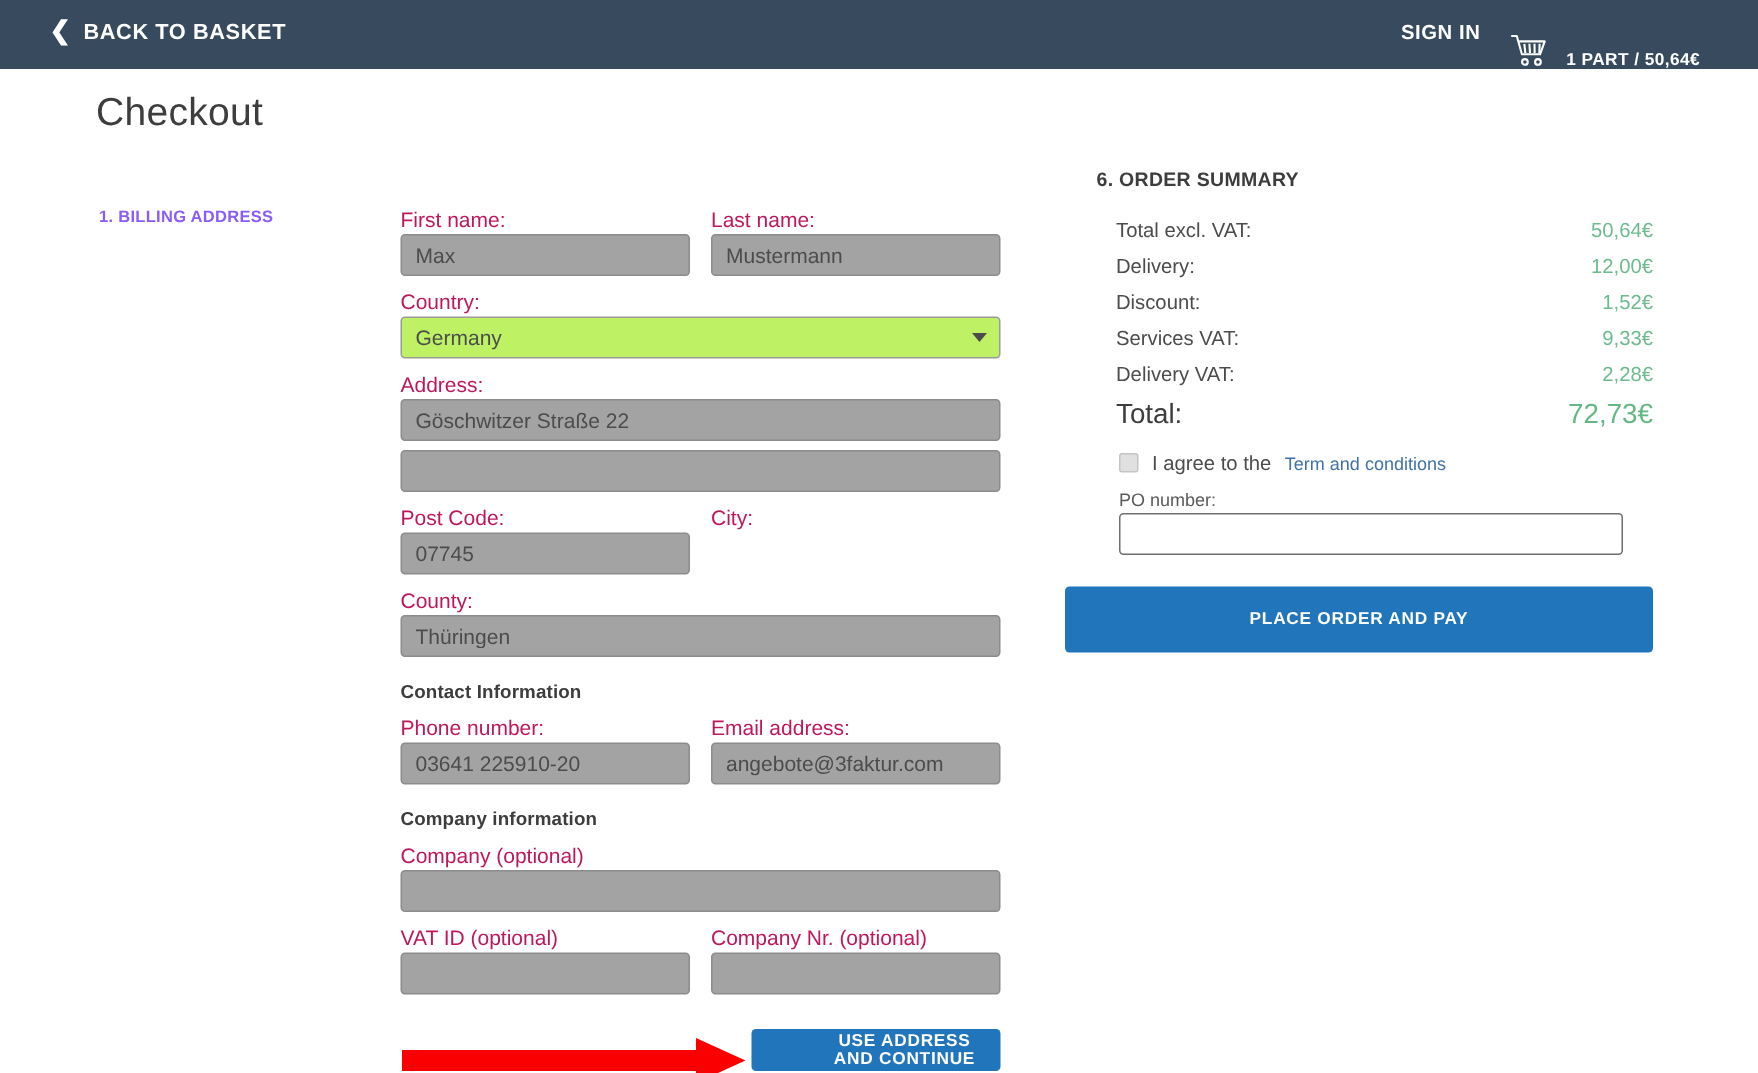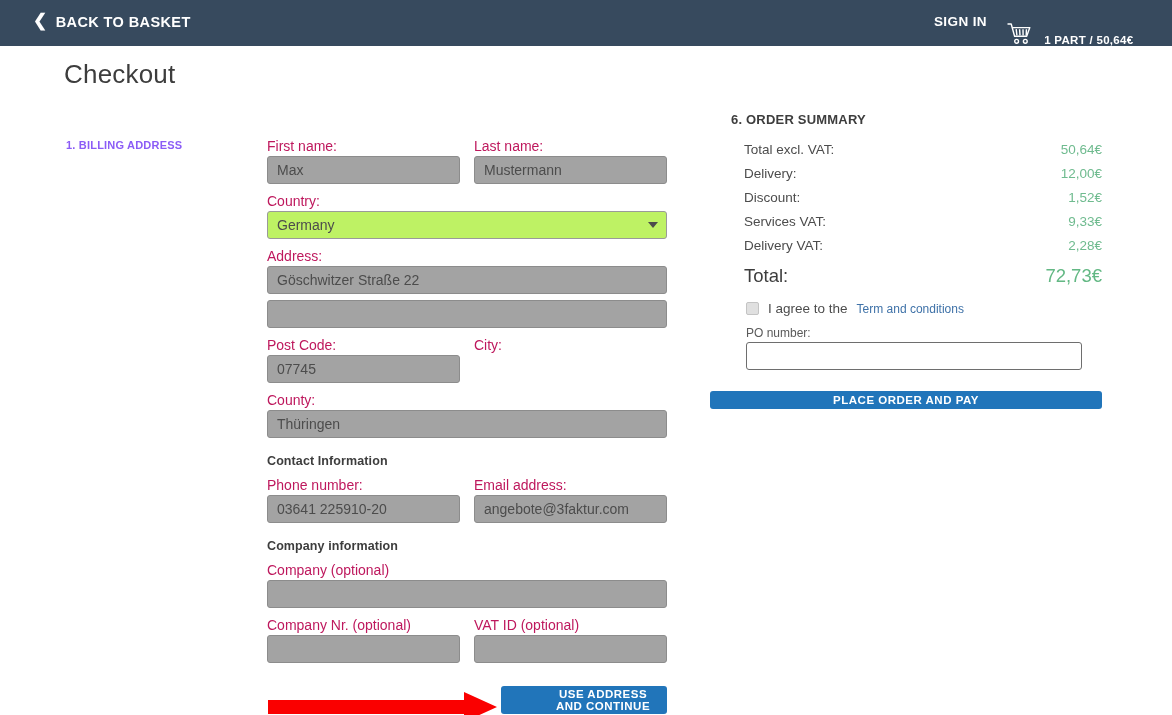--- a/index.html
+++ b/index.html
@@ -119,21 +119,21 @@
     position: absolute; left: 1px; top: 6px;
   }
 
   
   .summary { position: absolute; left: 710px; top: 112px; width: 392px; }
   .sum-heading {
     font-size: 13px; font-weight: bold; color: #3d3d3d;
     letter-spacing: 0.2px; margin-bottom: 10px; padding-left: 21px;
   }
   .sum-row {
-    display: flex; justify-content: space-between; align-items: center;
+    display: flex; justify-content: space-between; align-items: flex-end;
     padding: 0 0 0 34px; height: 24px;
   }
   .sum-label { font-size: 13.5px; color: #4c4c4c; }
   .sum-value { font-size: 13.5px; color: #6fbb8f; }
   .sum-total {
     display: flex; justify-content: space-between; align-items: baseline;
     padding: 0 0 0 34px; margin-top: 8px;
   }
   .tot-label { font-size: 18.5px; color: #3d3d3d; }
   .tot-value { font-size: 18.5px; color: #63b884; }
@@ -154,21 +154,21 @@
   }
   .po-input {
     margin-left: 36px; margin-top: 2px;
     width: 336px; height: 28px;
     border: 1px solid #6e6e6e; border-radius: 3px;
     background: #ffffff;
     font-family: "Liberation Sans", sans-serif;
     font-size: 14px; color: #4c4c4c; padding: 0 9px; outline: none;
   }
   .btn-place-order {
-    width: 392px; height: 18px; margin-top: 21px;
+    width: 392px; height: 44px; margin-top: 21px;
   }
 </style>
 </head>
 <body>
 
 <div class="topbar">
   <a class="back-link" href="#">
     <span class="chev">❮</span>
     <span>BACK TO BASKET</span>
   </a>
@@ -277,25 +277,25 @@
 
   <div class="row">
     <label class="fld-label">Company (optional)</label>
     <input class="inp w-full" type="text" value="" style="">
   </div>
 
   <div class="gap-9"></div>
 
   <div class="two-col">
     <div>
+      <label class="fld-label">VAT ID (optional)</label>
+      <input class="inp w-half" type="text" value="" style="">
+    </div>
+    <div>
       <label class="fld-label">Company Nr. (optional)</label>
-      <input class="inp w-half" type="text" value="" style="">
-    </div>
-    <div>
-      <label class="fld-label">VAT ID (optional)</label>
       <input class="inp w-half" type="text" value="" style="">
     </div>
   </div>
 
   <div class="cta-row">
     <span class="arrow-svg">
       <svg width="230" height="30" viewBox="0 0 230 30">
         <path d="M0 8 H196 V0 L229 15 L196 30 V22 H0 Z" fill="#fa0000"></path>
       </svg>
     </span>

